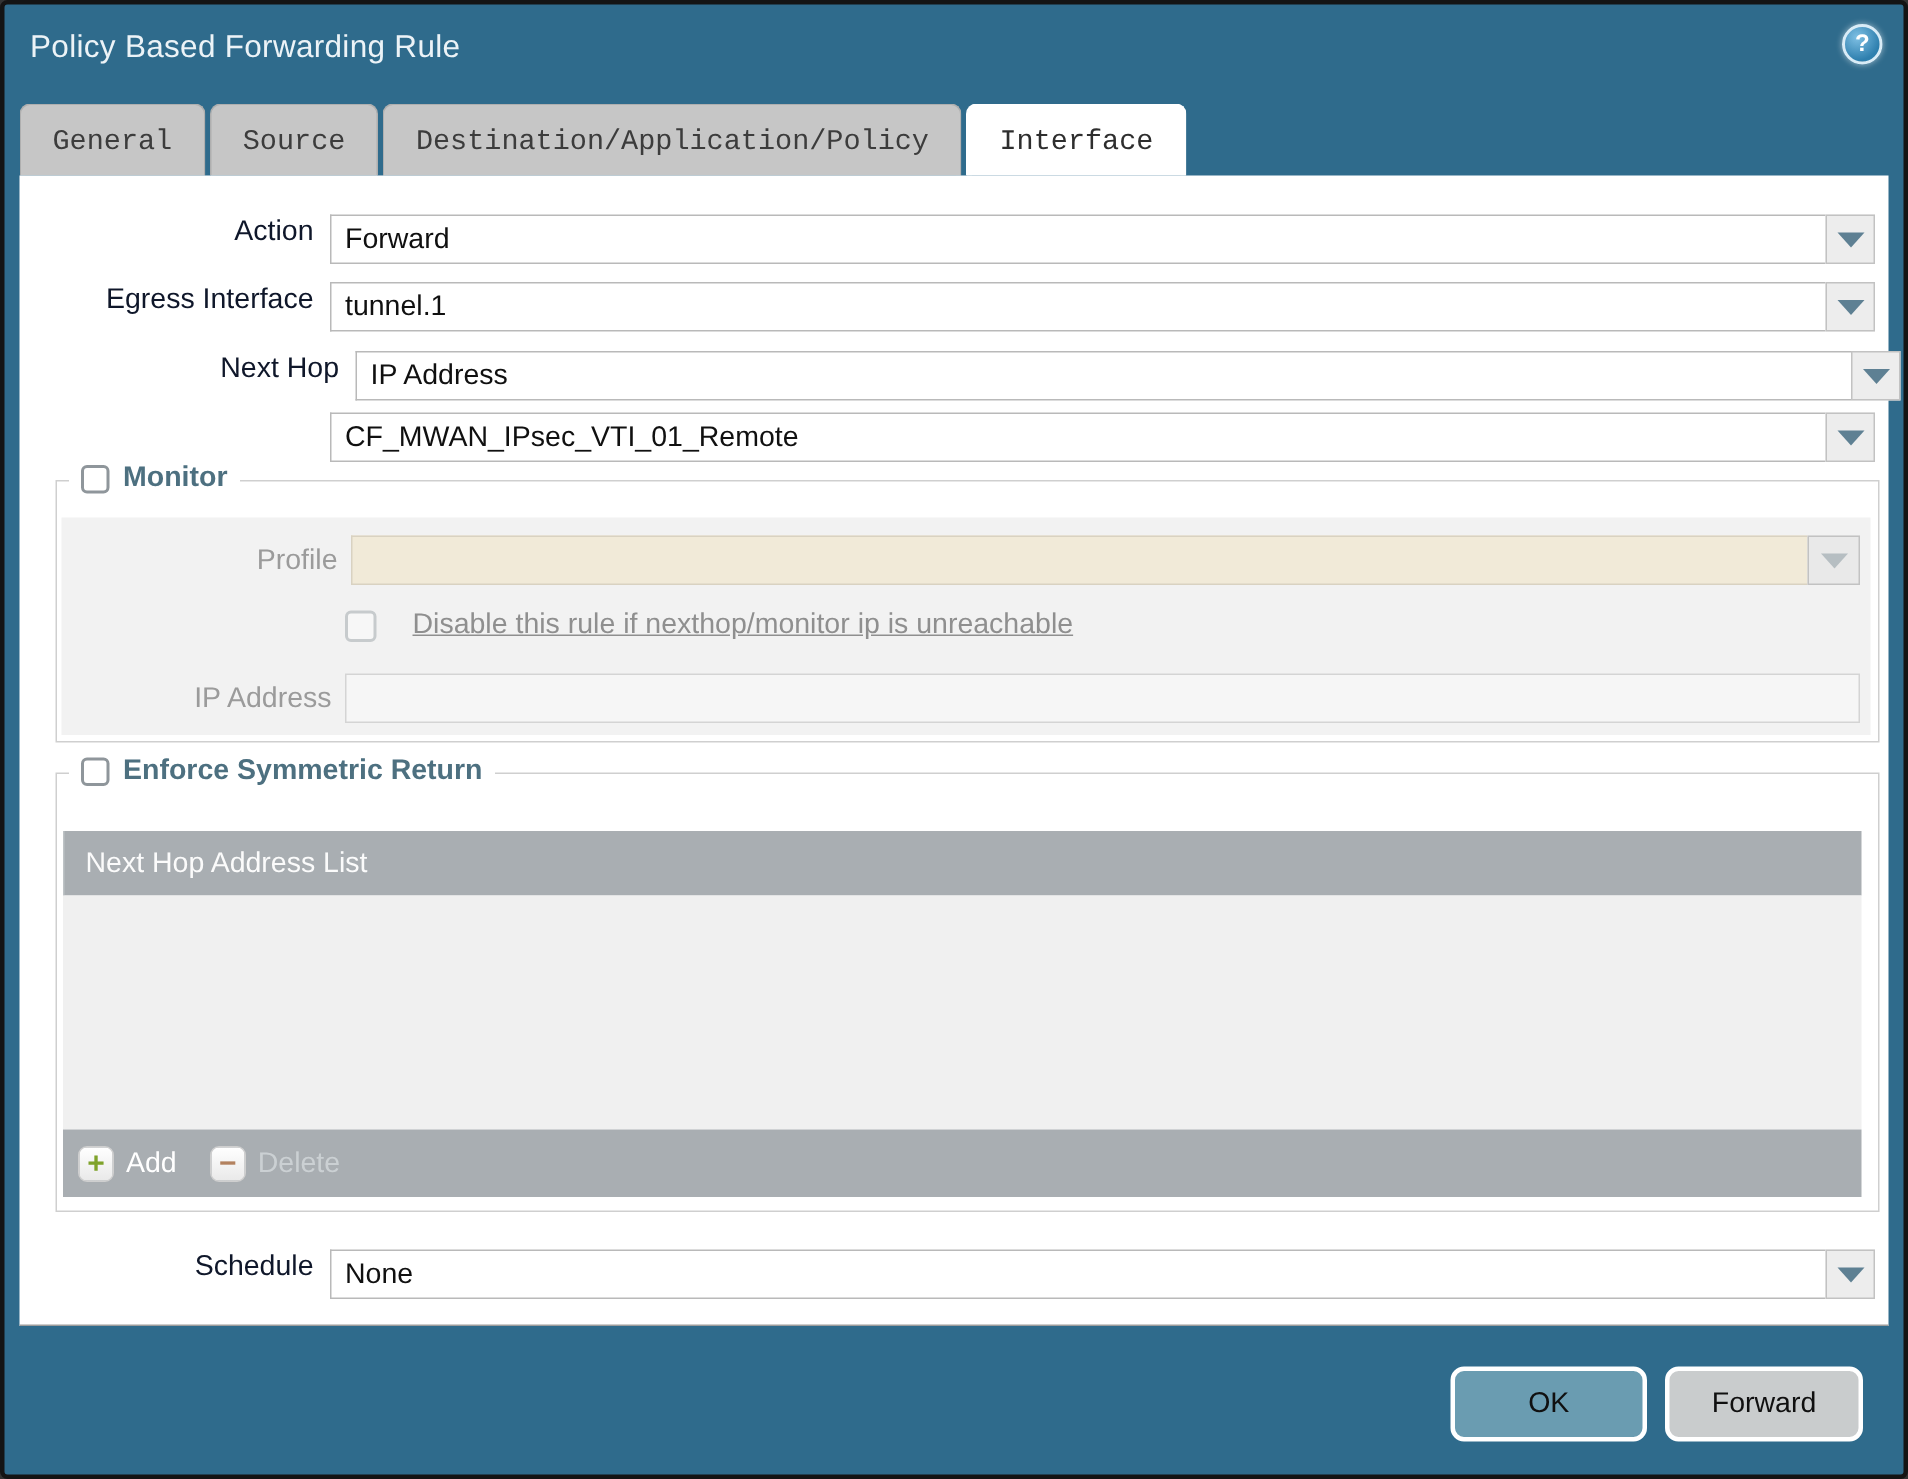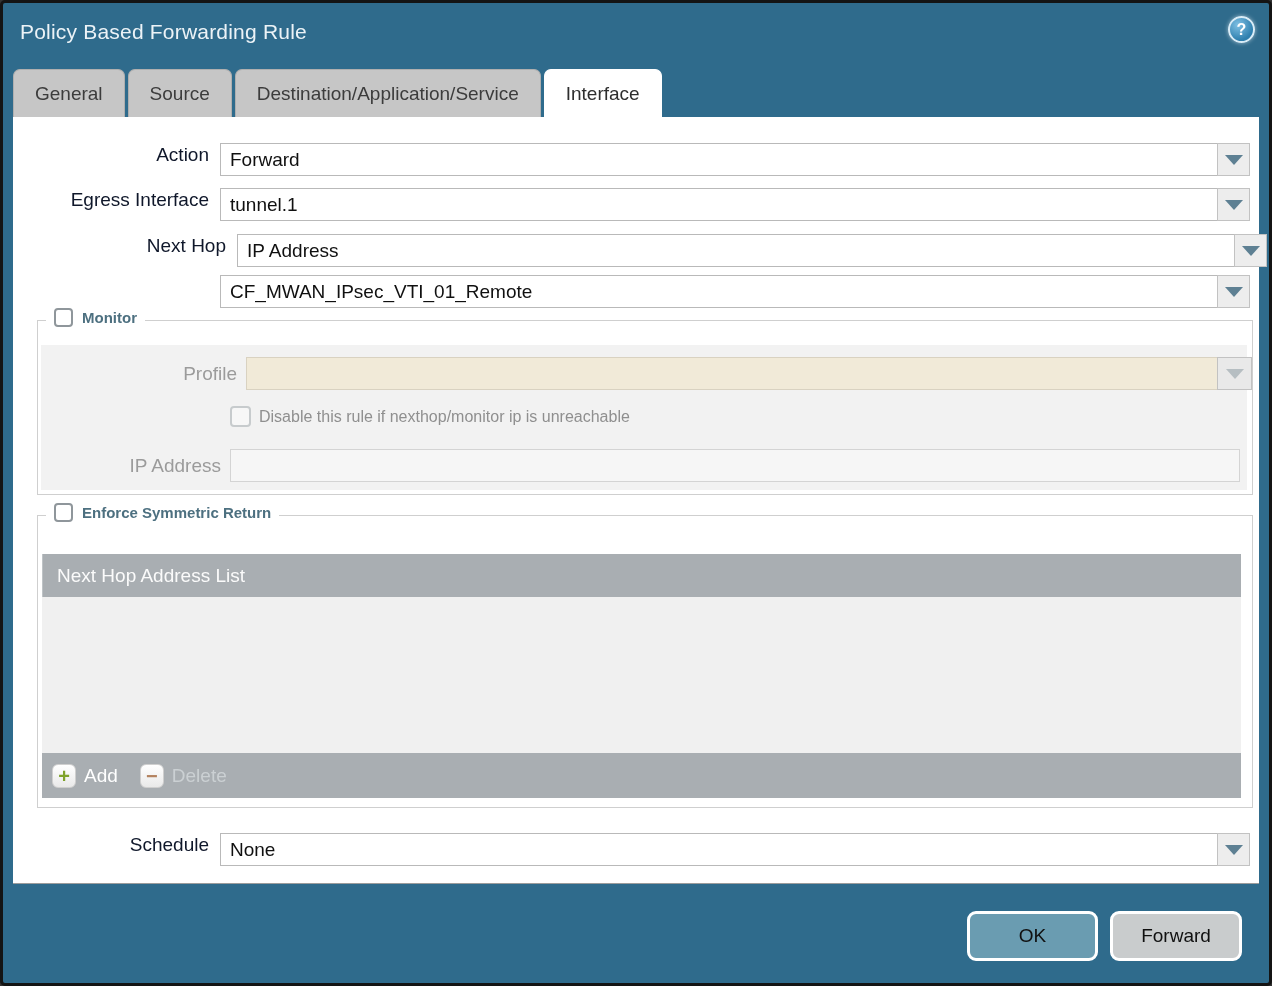--- a/index.html
+++ b/index.html
@@ -19,21 +19,21 @@
   }
   .help-icon{
     position:absolute; right:14px; top:13px; width:27px; height:27px;
     border-radius:50%; background:radial-gradient(circle at 35% 30%, #7FC0E4, #2E7FAE 70%);
     border:2px solid #D9ECF7; color:#FFFFFF; font-weight:bold; font-size:16px;
     display:flex; align-items:center; justify-content:center; cursor:pointer;
     box-shadow:0 0 4px rgba(255,255,255,.55);
   }
 
   
-  .tabs{ position:absolute; left:10px; top:66px; height:48px; display:flex; gap:3px; }
+  .tabs{ position:absolute; left:10px; top:66px; height:48px; display:flex; gap:3px;font-family:Liberation Mono, monospace; }
   .tab{
     height:48px; padding:0 21px; display:flex; align-items:center;
     background:#C6C6C6; border:1px solid #AFAFAF; border-bottom:none;
     border-radius:7px 7px 0 0; font-size:19px; color:#3C3C3C; cursor:pointer;
     white-space:nowrap;
   }
   .tab.active{ background:#FFFFFF; border-color:#FFFFFF; color:#2E2E2E; }
 
   
   .content{
@@ -74,46 +74,46 @@
   .group-monitor{ top:203px; height:175px; }
   .group-enforce{ top:398px; height:293px; }
   .legend{
     position:absolute; top:-13px; left:8px; background:#FFFFFF; padding:0 8px;
     display:flex; align-items:center; gap:9px;
   }
   .legend .cb{
     width:19px; height:19px; background:#FFFFFF; border:2px solid #8F969B;
     border-radius:4px; cursor:pointer;
   }
-  .legend .cap{ font-size:15px; font-weight:bold; color:#4D7080; white-space:nowrap; }
+  .legend .cap{ font-size:19px; font-weight:bold; color:#4D7080; white-space:nowrap; }
 
   
   .mon-panel{
     position:absolute; left:3px; top:24px; width:1206px; height:145px;
     background:#F2F2F2;
   }
   .mon-row{ position:absolute; display:flex; align-items:center; }
   .mon-row .lbl{
     width:180px; margin-right:9px; text-align:right;
     font-size:19px; color:#9B9B9B; line-height:33px; white-space:nowrap;
   }
-  .row-profile{ top:12px; left:16px; }
+  .row-profile{ top:12px; left:4px; }
   .profile-combo{ display:flex; height:33px; }
   .profile-field{
     width:971px; height:33px; background:#F1EAD8; border:1px solid #D9D2C1;
     border-right:none; padding:0 9px; font-size:19px; color:#6A6A6A;
     font-family:"Liberation Sans", sans-serif; outline:none;
   }
   .profile-combo .dd-btn{ width:35px; }
   .row-disable{ top:61px; left:189px; }
   .cb-disabled{
     width:21px; height:21px; background:#F7F7F7; border:2px solid #C7CBCD;
     border-radius:4px; flex:none;
   }
-  .disable-lbl{ margin-left:8px; font-size:16px; color:#8F8F8F; white-space:nowrap; }
+  .disable-lbl{ margin-left:24px; font-size:19px; color:#8F8F8F; white-space:nowrap;text-decoration:underline; }
   .row-monip{ top:104px; left:0; }
   .ip-field{
     width:1010px; height:33px; background:#F6F6F6; border:1px solid #D4D4D4;
     padding:0 9px; font-size:19px; color:#8F8F8F;
     font-family:"Liberation Sans", sans-serif; outline:none;
   }
 
   
   .nh-table{ position:absolute; left:4px; top:38px; width:1199px; }
   .nh-head{
@@ -153,21 +153,21 @@
 <body>
 
 <div class="dialog">
 
   <div class="titlebar-text">Policy Based Forwarding Rule</div>
   <div class="help-icon">?</div>
 
   <div class="tabs">
     <div class="tab">General</div>
     <div class="tab">Source</div>
-    <div class="tab">Destination/Application/Service</div>
+    <div class="tab">Destination/Application/Policy</div>
     <div class="tab active">Interface</div>
   </div>
 
   <div class="content">
 
     <div class="form-row row-action">
       <div class="lbl">Action</div>
       <div class="combo">
         <input type="text" value="Forward" style="">
         <div class="dd-btn">

